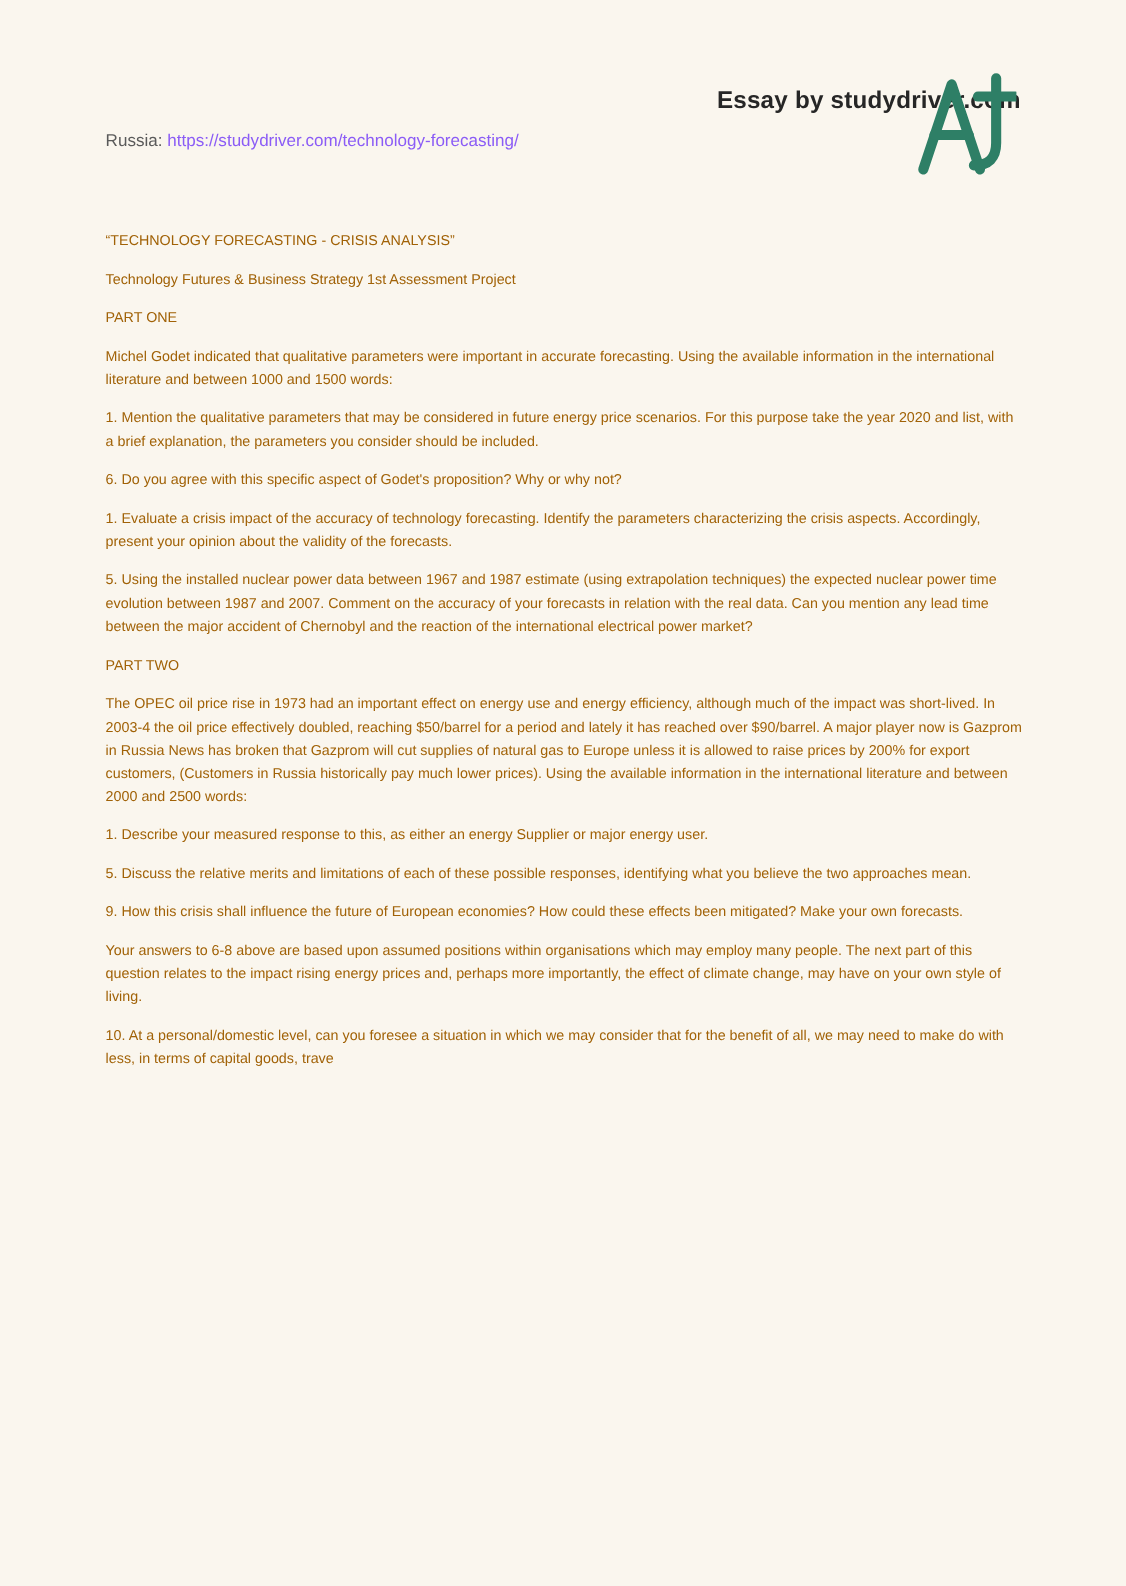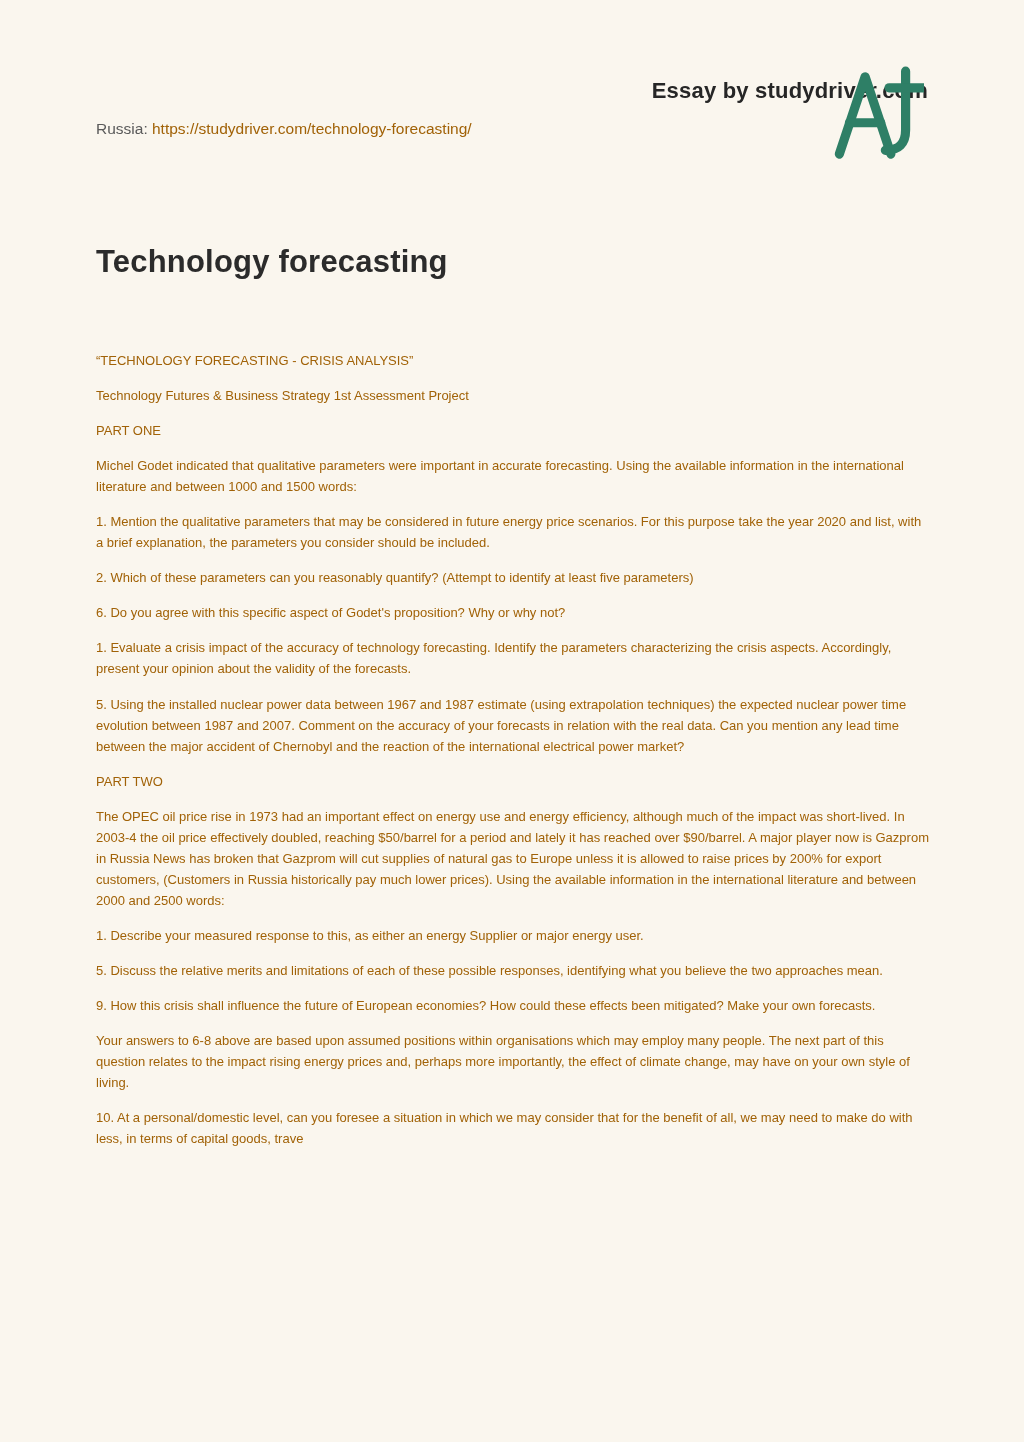--- a/index.html
+++ b/index.html
@@ -22,21 +22,21 @@
     color: #262626;
     letter-spacing: 0.2px;
     text-align: right;
   }
   .source-line {
     margin-top: 16px;
     font-size: 15.5px;
     color: #5a5a5a;
   }
   .source-link {
-    color: #a16207;
+    color: #8b5cf6;
     text-decoration: none;
     cursor: pointer;
   }
   .logo {
     position: absolute;
     top: 64px;
     right: 100px;
     width: 92px;
     height: 100px;
   }
@@ -75,29 +75,27 @@
     <svg viewBox="0 0 100 105" width="92" height="100" aria-hidden="true">
       <g stroke="#2e7f66" stroke-width="10" fill="none" stroke-linecap="round" stroke-linejoin="round">
         <path d="M8 96 L36 12 L64 96"></path>
         <path d="M19 62 L53 62"></path>
         <path d="M80 6 L80 70 Q80 92 58 92"></path>
         <path d="M62 24 L99 24"></path>
       </g>
     </svg>
   </div>
 
-  <h1 class="doc-title">Technology forecasting</h1>
 
   <div class="content">
     <p>“TECHNOLOGY FORECASTING - CRISIS ANALYSIS”</p>
     <p>Technology Futures &amp; Business Strategy 1st Assessment Project</p>
     <p>PART ONE</p>
     <p>Michel Godet indicated that qualitative parameters were important in accurate forecasting. Using the available information in the international literature and between 1000 and 1500 words:</p>
     <p>1. Mention the qualitative parameters that may be considered in future energy price scenarios. For this purpose take the year 2020 and list, with a brief explanation, the parameters you consider should be included.</p>
-    <p>2. Which of these parameters can you reasonably quantify? (Attempt to identify at least five parameters)</p>
     <p>6. Do you agree with this specific aspect of Godet's proposition? Why or why not?</p>
     <p>1. Evaluate a crisis impact of the accuracy of technology forecasting. Identify the parameters characterizing the crisis aspects. Accordingly, present your opinion about the validity of the forecasts.</p>
     <p>5. Using the installed nuclear power data between 1967 and 1987 estimate (using extrapolation techniques) the expected nuclear power time evolution between 1987 and 2007. Comment on the accuracy of your forecasts in relation with the real data. Can you mention any lead time between the major accident of Chernobyl and the reaction of the international electrical power market?</p>
     <p>PART TWO</p>
     <p>The OPEC oil price rise in 1973 had an important effect on energy use and energy efficiency, although much of the impact was short-lived. In 2003-4 the oil price effectively doubled, reaching $50/barrel for a period and lately it has reached over $90/barrel. A major player now is Gazprom in Russia News has broken that Gazprom will cut supplies of natural gas to Europe unless it is allowed to raise prices by 200% for export customers, (Customers in Russia historically pay much lower prices). Using the available information in the international literature and between 2000 and 2500 words:</p>
     <p>1. Describe your measured response to this, as either an energy Supplier or major energy user.</p>
     <p>5. Discuss the relative merits and limitations of each of these possible responses, identifying what you believe the two approaches mean.</p>
     <p>9. How this crisis shall influence the future of European economies? How could these effects been mitigated? Make your own forecasts.</p>
     <p>Your answers to 6-8 above are based upon assumed positions within organisations which may employ many people. The next part of this question relates to the impact rising energy prices and, perhaps more importantly, the effect of climate change, may have on your own style of living.</p>
     <p>10. At a personal/domestic level, can you foresee a situation in which we may consider that for the benefit of all, we may need to make do with less, in terms of capital goods, trave</p>

